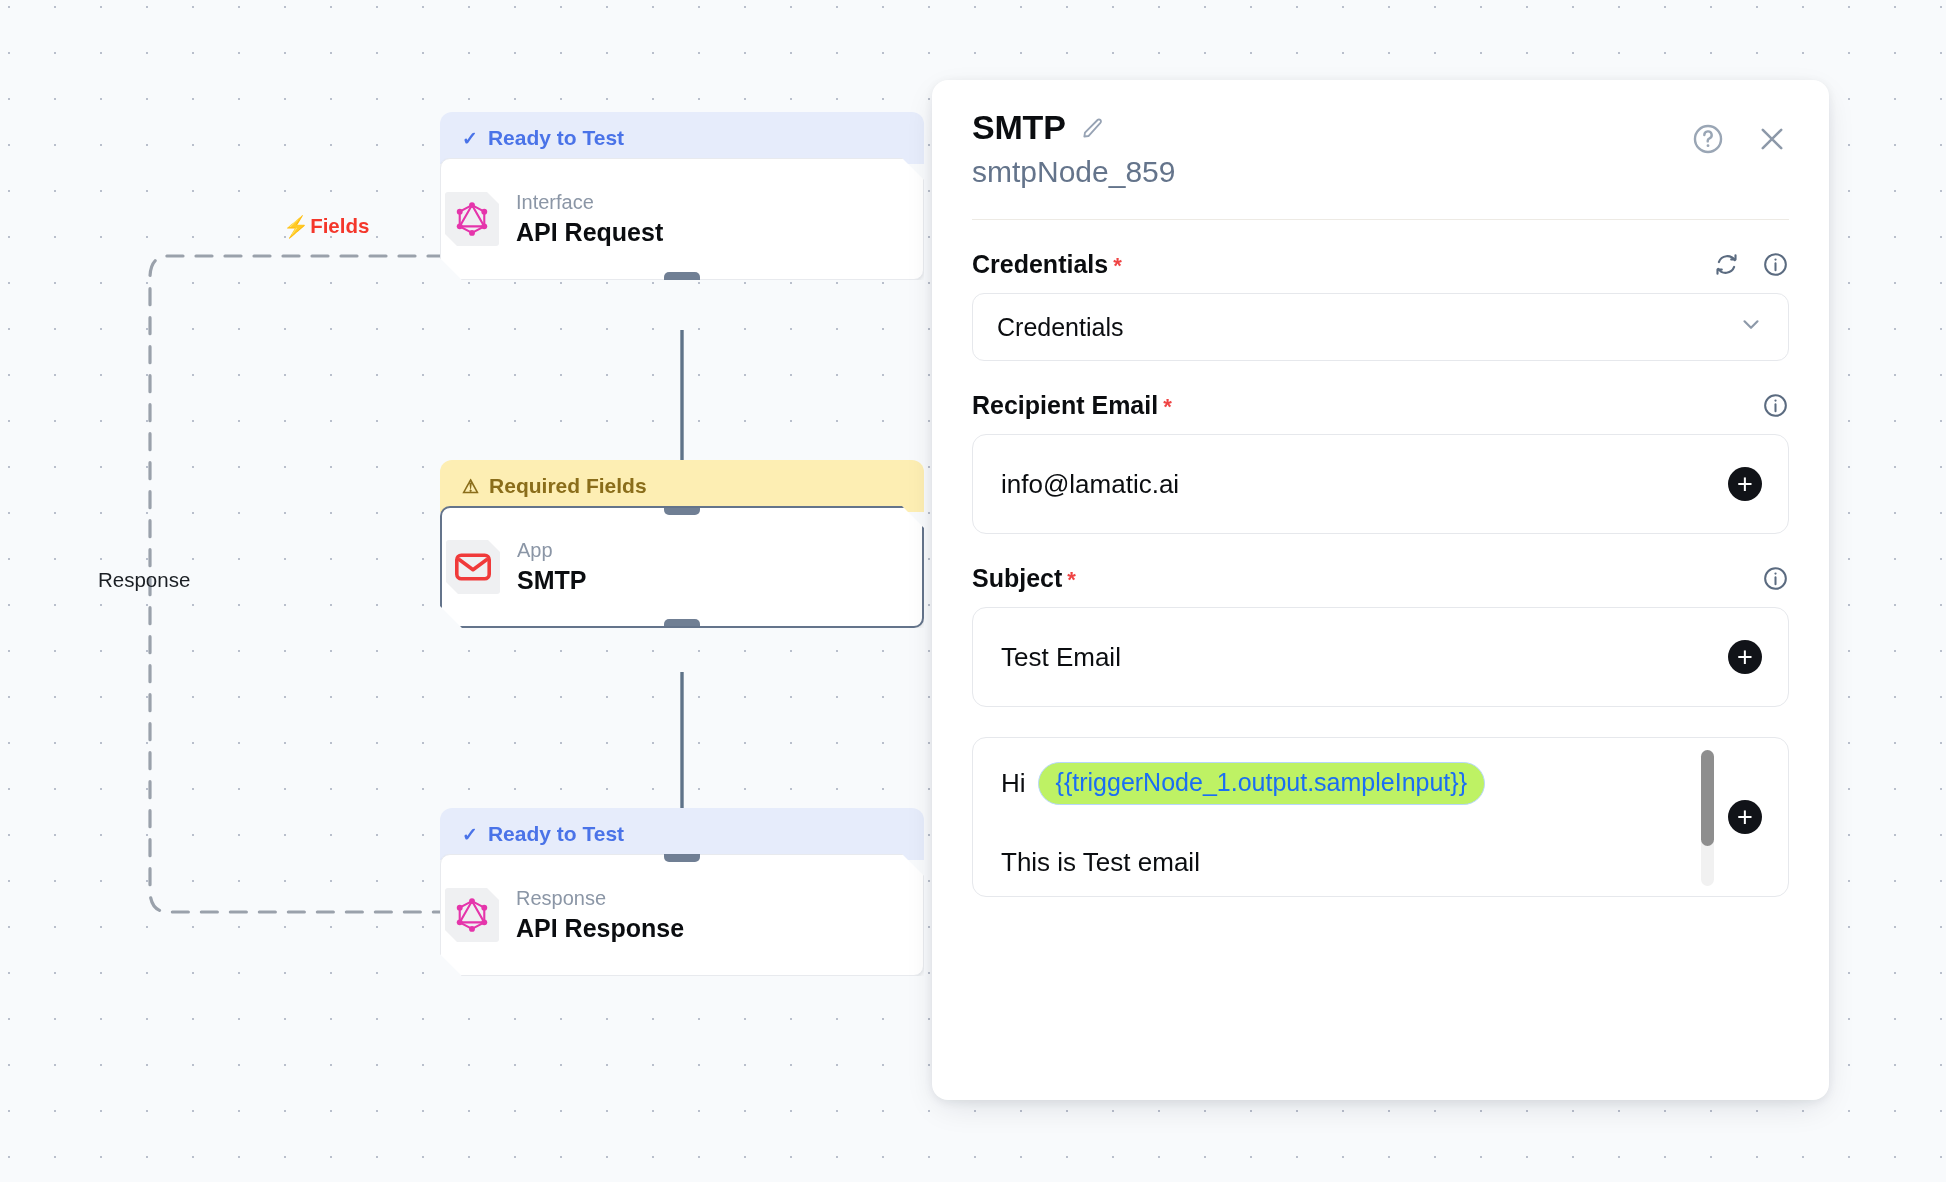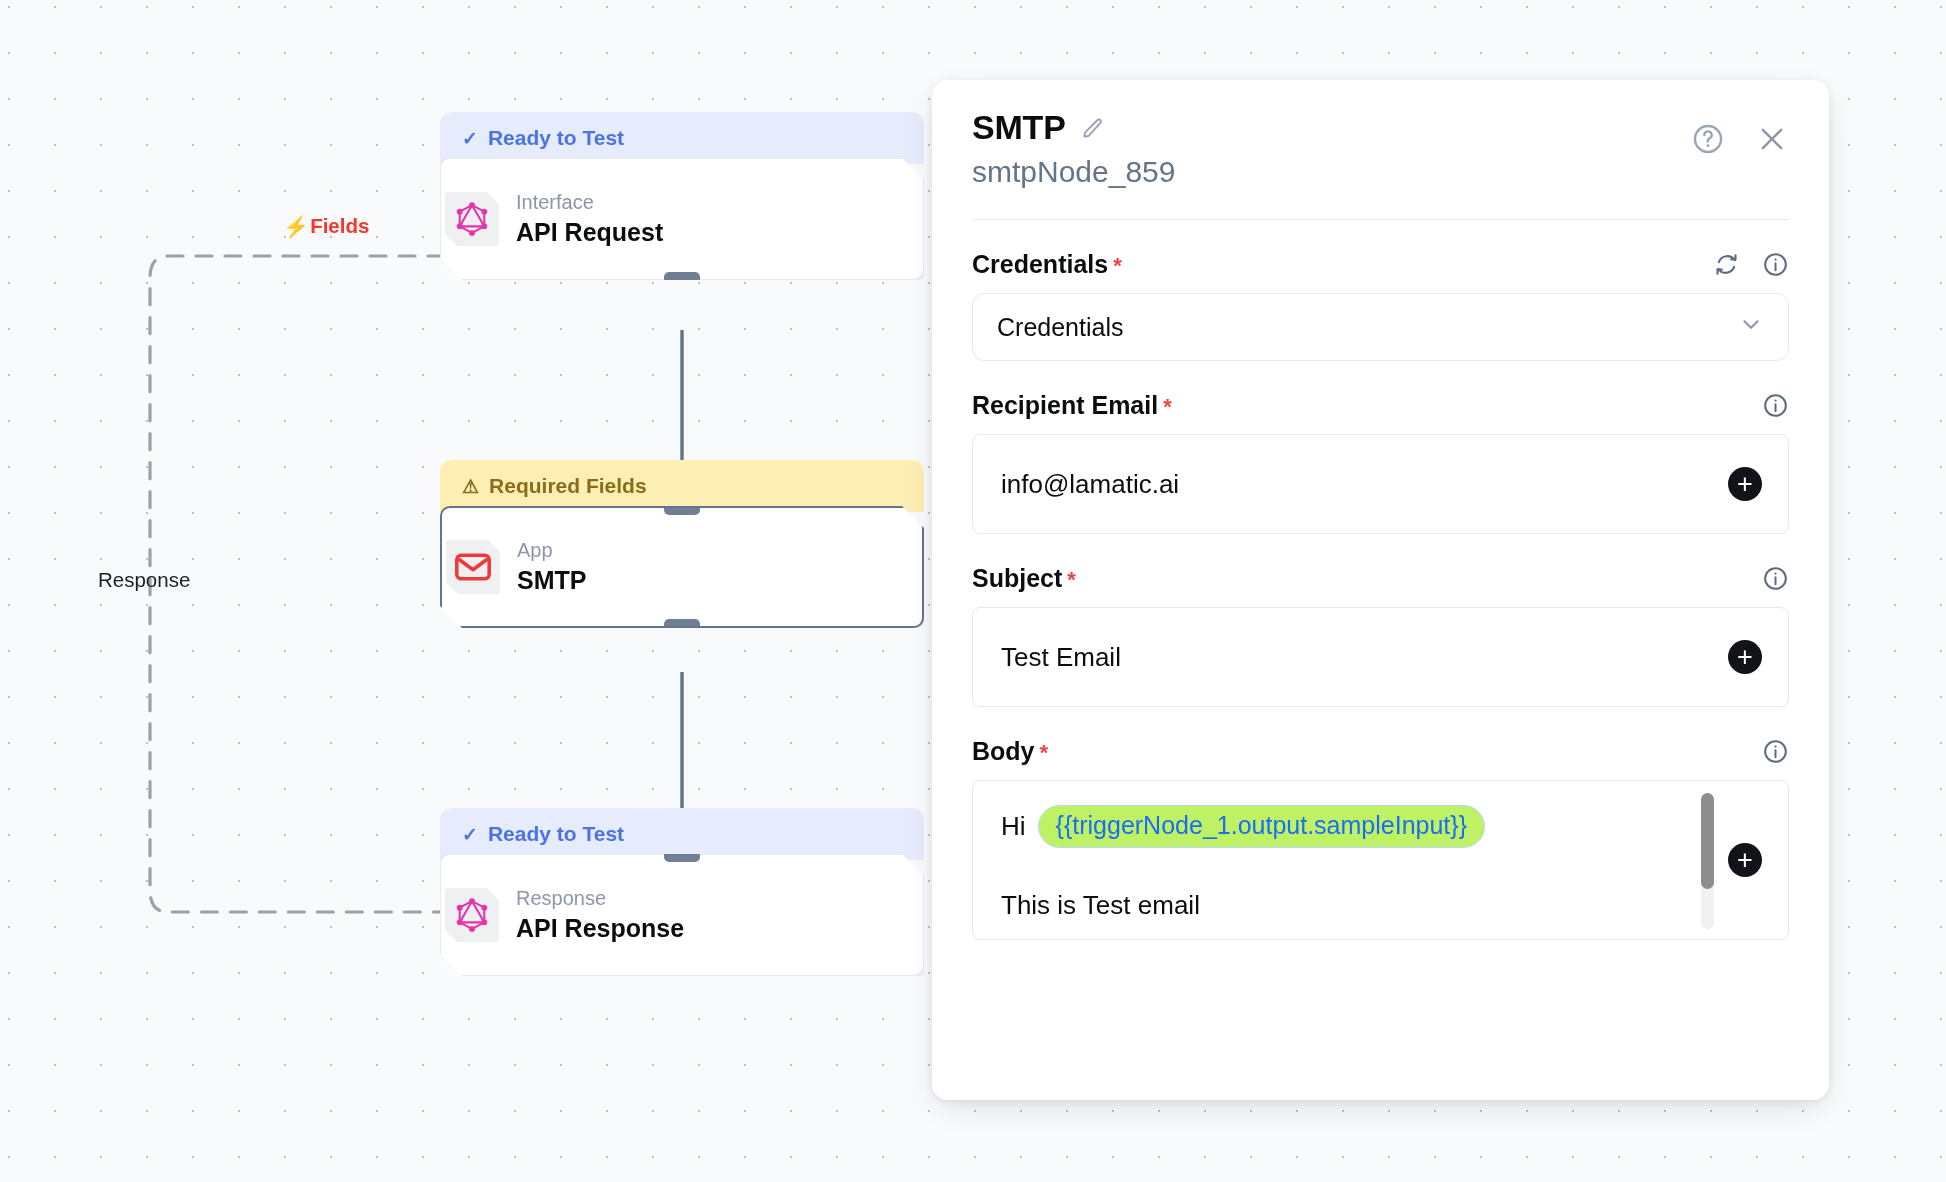--- a/index.html
+++ b/index.html
@@ -133,21 +133,21 @@
     height: 68px; border: 1.5px solid #e6e8ec; border-radius: 12px;
     display: flex; align-items: center; justify-content: space-between;
     padding: 0 24px;
     font-size: 25px; color: #0b0d10;
     background: #fff;
   }
 
   .input-box {
     position: relative;
     min-height: 100px;
-    border: 1.5px solid #e6e8ec; border-radius: 8px;
+    border: 1.5px solid #e6e8ec; border-radius: 14px;
     background: #fff;
     display: flex; align-items: center;
     padding: 0 82px 0 28px;
     font-size: 26px; color: #0b0d10;
   }
   .input-box.tall { min-height: 160px; align-items: flex-start; padding-top: 24px; overflow: hidden; }
 
   .plus-btn {
     position: absolute; right: 26px; top: 50%; transform: translateY(-50%);
     width: 34px; height: 34px; border-radius: 50%;
@@ -386,34 +386,20 @@
           </span>
         </div>
       </div>
       <div class="input-box">
         <span>Test Email</span>
         <span class="plus-btn">+</span>
       </div>
     </div>
 
     <div class="field">
-      <div class="field-label-row">
-        <div class="field-label">
-          <span>Body</span><span class="req">*</span>
-        </div>
-        <div class="label-icons">
-          <span class="icon-btn">
-            <svg width="27" height="27" viewBox="0 0 24 24" fill="none" stroke="#5b6b80" stroke-width="1.8">
-              <circle cx="12" cy="12" r="9.2"></circle>
-              <path d="M12 11v6" stroke-linecap="round"></path>
-              <circle cx="12" cy="7.6" r="1" fill="#5b6b80" stroke="none"></circle>
-            </svg>
-          </span>
-        </div>
-      </div>
       <div class="input-box tall">
         <div style="width:100%">
           <div class="body-line">
             <span>Hi</span>
             <span class="token">{{triggerNode_1.output.sampleInput}}</span>
           </div>
           <div class="body-line2">This is Test email</div>
         </div>
         <div class="vscroll">
           <div class="thumb"></div>

